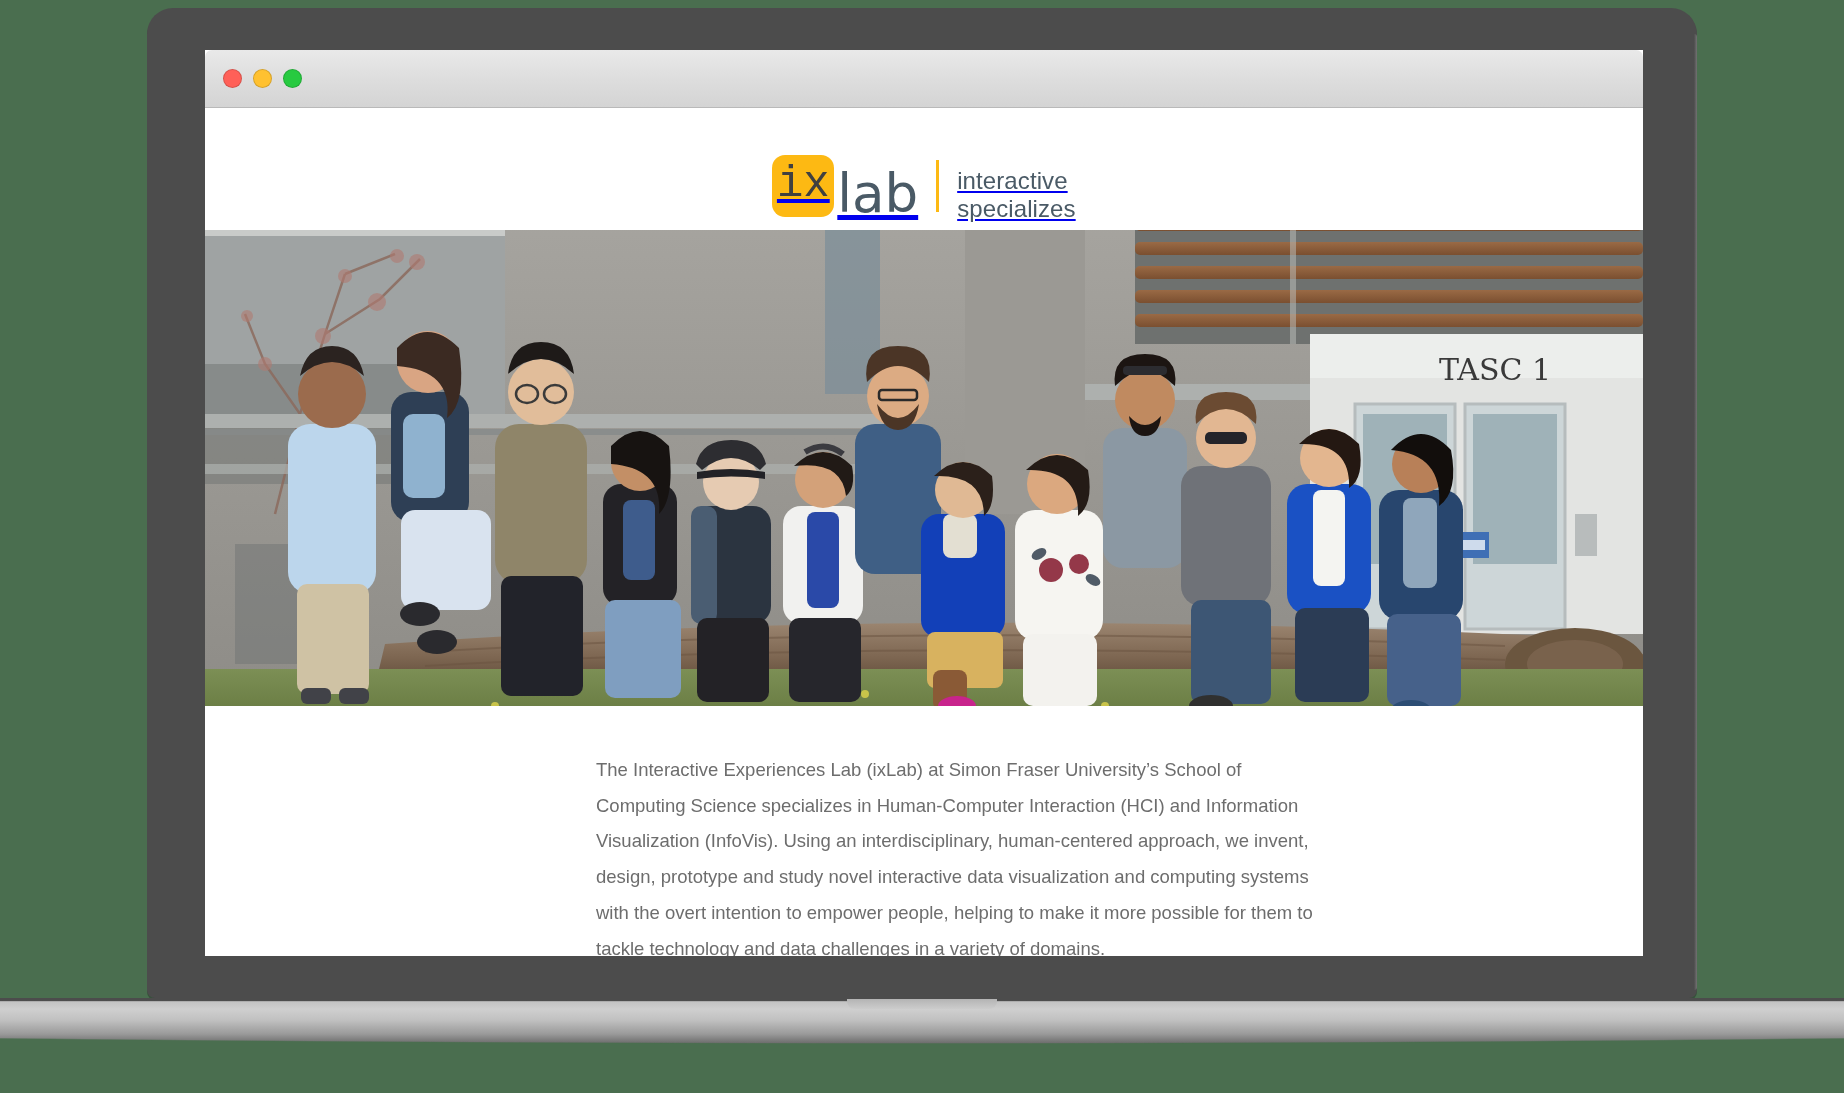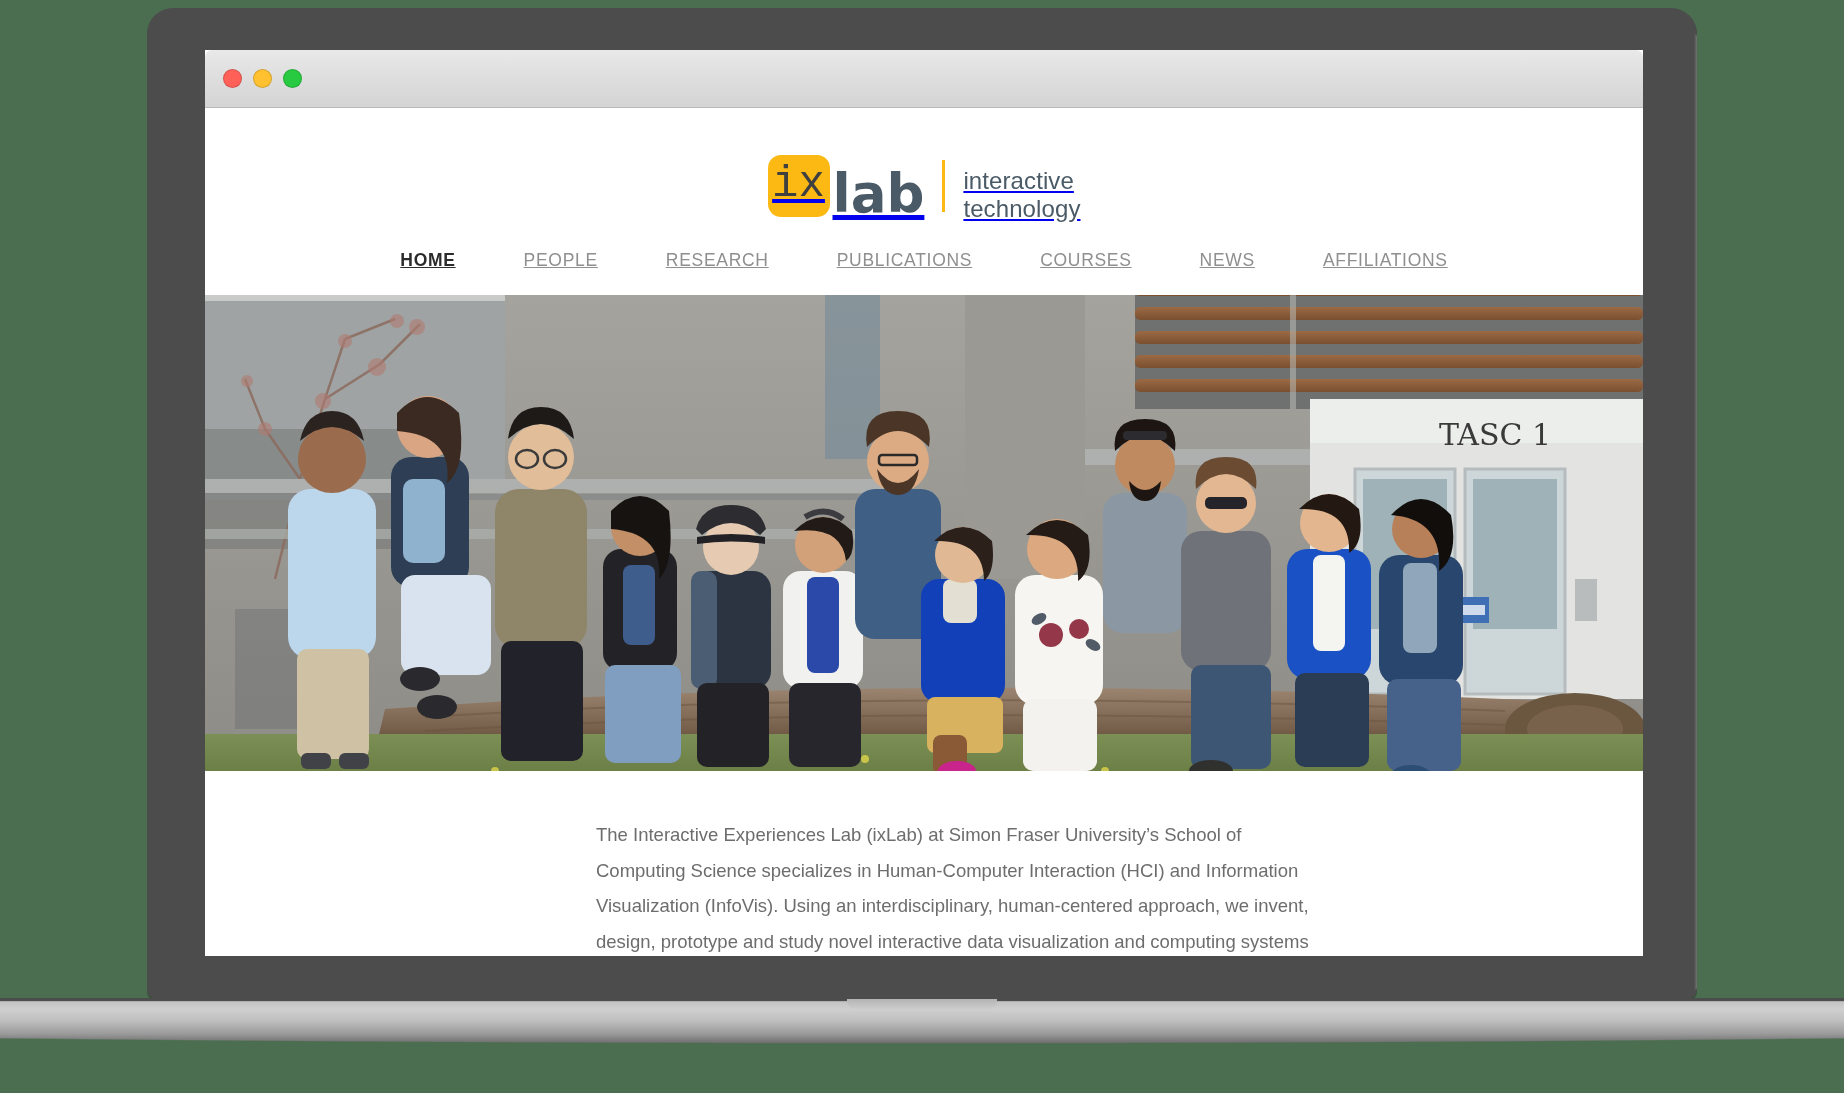--- a/index.html
+++ b/index.html
@@ -146,21 +146,21 @@
     color: #404040;
     letter-spacing: 0px;
     line-height: 1;
     position: relative;
     top: -2px;
   }
 
   .logo-lab {
     font-family: "DejaVu Sans", sans-serif;
     font-size: 53px;
-    font-weight: 700;
+    font-weight: 400;
     color: #4a5a66;
     line-height: 1;
     margin-left: 3px;
     position: relative;
     top: 3px;
   }
 
   .logo-divider {
     width: 3px;
     height: 52px;
@@ -250,34 +250,25 @@
         <a class="logo" href="#">
           <span class="logo-mark">
             <span class="logo-tile">
               <span class="logo-tile-text">ix</span>
             </span>
             <span class="logo-lab">lab</span>
           </span>
           <span class="logo-divider"></span>
           <span class="logo-tagline">
             <div>interactive</div>
-            <div>technology</div>
+            <div>specializes</div>
           </span>
         </a>
       </div>
 
-      <nav class="navbar">
-        <a class="nav-item active" href="#">HOME</a>
-        <a class="nav-item" href="#">PEOPLE</a>
-        <a class="nav-item" href="#">RESEARCH</a>
-        <a class="nav-item" href="#">PUBLICATIONS</a>
-        <a class="nav-item" href="#">COURSES</a>
-        <a class="nav-item" href="#">NEWS</a>
-        <a class="nav-item" href="#">AFFILIATIONS</a>
-      </nav>
 
       <div class="hero">
         <svg viewBox="0 0 1438 508" preserveAspectRatio="xMidYMid slice">
           <defs>
             <linearGradient id="wallG" x1="0" y1="0" x2="0" y2="1">
               <stop offset="0%" stop-color="#a6a49f"></stop>
                 <stop offset="100%" stop-color="#8d8b86"></stop>
             </linearGradient>
             <linearGradient id="logG" x1="0" y1="0" x2="0" y2="1">
               <stop offset="0%" stop-color="#9b8570"></stop>

